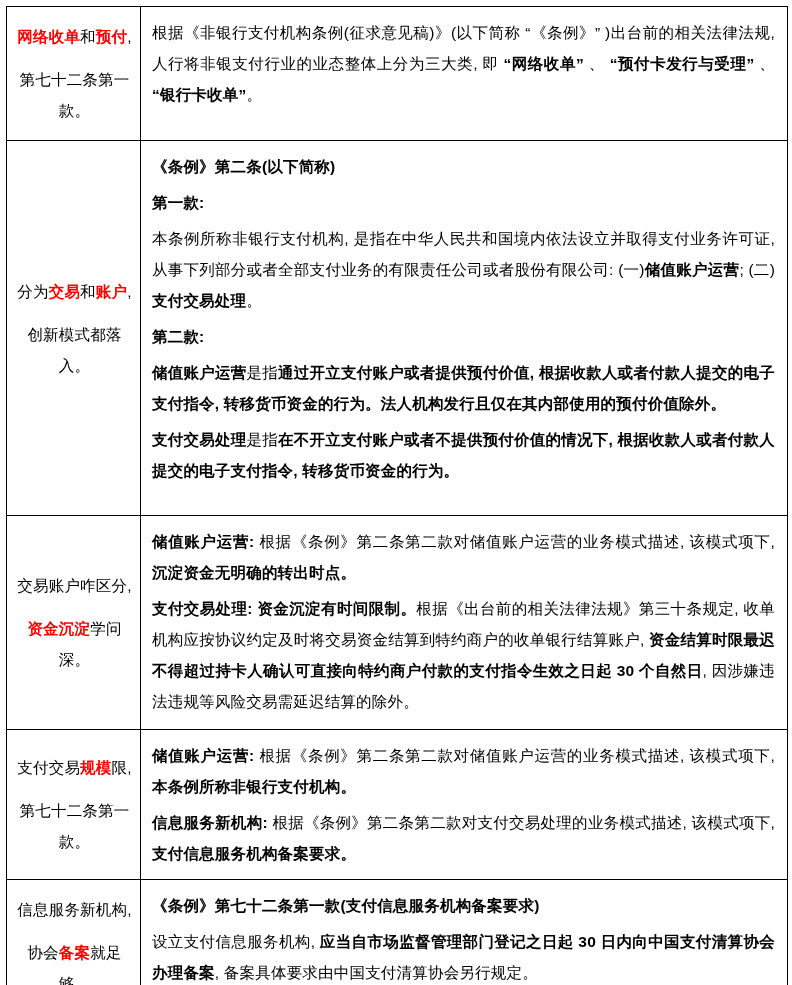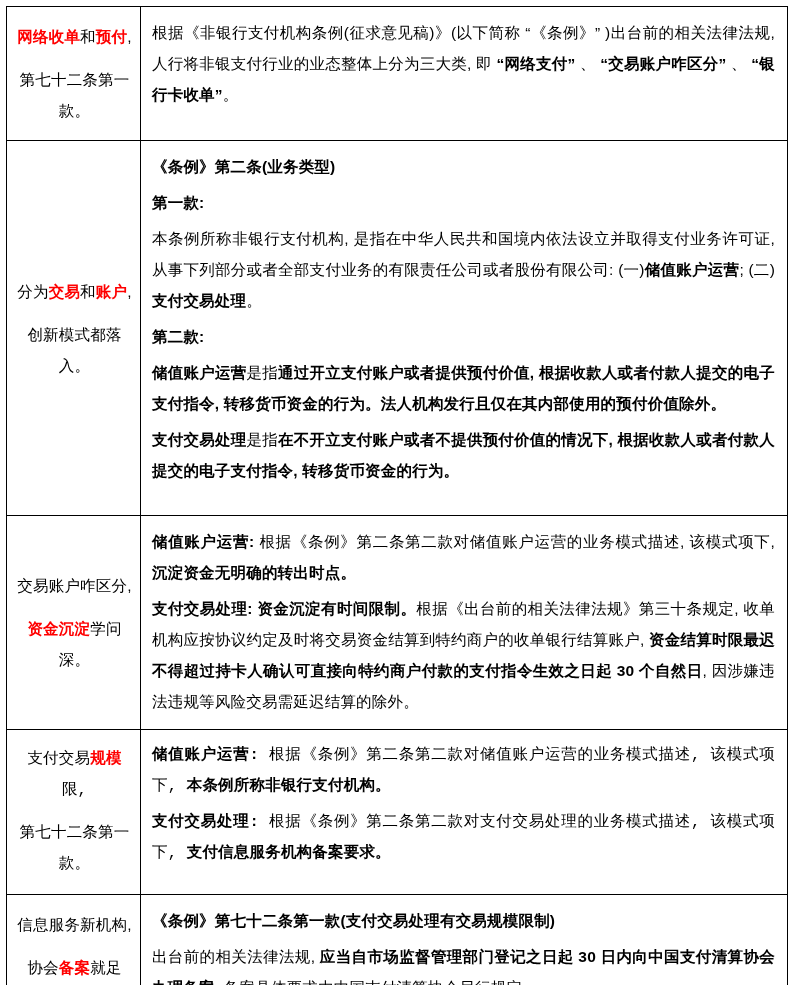--- a/index.html
+++ b/index.html
@@ -39,62 +39,62 @@
       <col style="width:134px">
       <col style="width:647px">
     </colgroup>
     <tbody id="table-body">
         <tr style="height: 115px;">
           <td class="left">
             <p><span class="bold red">网络收单</span><span>和</span><span class="bold red">预付</span><span>,</span></p>
             <p><span>第七十二条第一款。</span></p>
           </td>
           <td class="right">
-            <p><span>根据《非银行支付机构条例(征求意见稿)》(以下简称 “《条例》” )出台前的相关法律法规, 人行将非银支付行业的业态整体上分为三大类, 即 </span><span class="bold">“网络支付”</span><span> 、 </span><span class="bold">“交易账户咋区分”</span><span> 、 </span><span class="bold">“银行卡收单”</span><span>。</span></p>
+            <p><span>根据《非银行支付机构条例(征求意见稿)》(以下简称 “《条例》” )出台前的相关法律法规, 人行将非银支付行业的业态整体上分为三大类, 即 </span><span class="bold">“网络收单”</span><span> 、 </span><span class="bold">“预付卡发行与受理”</span><span> 、 </span><span class="bold">“银行卡收单”</span><span>。</span></p>
           </td>
         </tr>
         <tr style="height: 375px;">
           <td class="left">
             <p><span>分为</span><span class="bold red">交易</span><span>和</span><span class="bold red">账户</span><span>,</span></p>
             <p><span>创新模式都落入。</span></p>
           </td>
           <td class="right">
-            <p><span class="bold">《条例》第二条(业务类型)</span></p>
+            <p><span class="bold">《条例》第二条(以下简称)</span></p>
             <p><span class="bold">第一款:</span></p>
             <p><span>本条例所称非银行支付机构, 是指在中华人民共和国境内依法设立并取得支付业务许可证, 从事下列部分或者全部支付业务的有限责任公司或者股份有限公司:  (一)</span><span class="bold">储值账户运营</span><span>; (二)</span><span class="bold">支付交易处理</span><span>。</span></p>
             <p><span class="bold">第二款:</span></p>
             <p><span class="bold">储值账户运营</span><span>是指</span><span class="bold">通过开立支付账户或者提供预付价值, 根据收款人或者付款人提交的电子支付指令, 转移货币资金的行为。法人机构发行且仅在其内部使用的预付价值除外。</span></p>
             <p><span class="bold">支付交易处理</span><span>是指</span><span class="bold">在不开立支付账户或者不提供预付价值的情况下, 根据收款人或者付款人提交的电子支付指令, 转移货币资金的行为。</span></p>
           </td>
         </tr>
         <tr style="height: 214px;">
           <td class="left">
             <p><span>交易账户咋区分,</span></p>
             <p><span class="bold red">资金沉淀</span><span>学问深。</span></p>
           </td>
           <td class="right">
             <p><span class="bold">储值账户运营:</span><span> 根据《条例》第二条第二款对储值账户运营的业务模式描述, 该模式项下, </span><span class="bold">沉淀资金无明确的转出时点。</span></p>
             <p><span class="bold">支付交易处理: 资金沉淀有时间限制。</span><span>根据《出台前的相关法律法规》第三十条规定, 收单机构应按协议约定及时将交易资金结算到特约商户的收单银行结算账户, </span><span class="bold">资金结算时限最迟不得超过持卡人确认可直接向特约商户付款的支付指令生效之日起 30 个自然日</span><span>, 因涉嫌违法违规等风险交易需延迟结算的除外。</span></p>
           </td>
         </tr>
-        <tr style="height: 143px; font-family: Liberation Mono, monospace;">
+        <tr style="height: 143px;">
           <td class="left">
             <p><span>支付交易</span><span class="bold red">规模</span><span>限,</span></p>
             <p><span>第七十二条第一款。</span></p>
           </td>
           <td class="right">
             <p><span class="bold">储值账户运营:</span><span> 根据《条例》第二条第二款对储值账户运营的业务模式描述, 该模式项下, </span><span class="bold">本条例所称非银行支付机构。</span></p>
-            <p><span class="bold">支付交易处理:</span><span> 根据《条例》第二条第二款对支付交易处理的业务模式描述, 该模式项下, </span><span class="bold">支付信息服务机构备案要求。</span></p>
+            <p><span class="bold">信息服务新机构:</span><span> 根据《条例》第二条第二款对支付交易处理的业务模式描述, 该模式项下, </span><span class="bold">支付信息服务机构备案要求。</span></p>
           </td>
         </tr>
         <tr style="height: 118px;">
           <td class="left">
             <p><span>信息服务新机构,</span></p>
             <p><span>协会</span><span class="bold red">备案</span><span>就足够。</span></p>
           </td>
           <td class="right">
-            <p><span class="bold">《条例》第七十二条第一款(支付交易处理有交易规模限制)</span></p>
-            <p><span>出台前的相关法律法规, </span><span class="bold">应当自市场监督管理部门登记之日起 30 日内向中国支付清算协会办理备案</span><span>, 备案具体要求由中国支付清算协会另行规定。</span></p>
+            <p><span class="bold">《条例》第七十二条第一款(支付信息服务机构备案要求)</span></p>
+            <p><span>设立支付信息服务机构, </span><span class="bold">应当自市场监督管理部门登记之日起 30 日内向中国支付清算协会办理备案</span><span>, 备案具体要求由中国支付清算协会另行规定。</span></p>
           </td>
         </tr>
       </tbody>
   </table>
 </div>
 
 </body></html>

